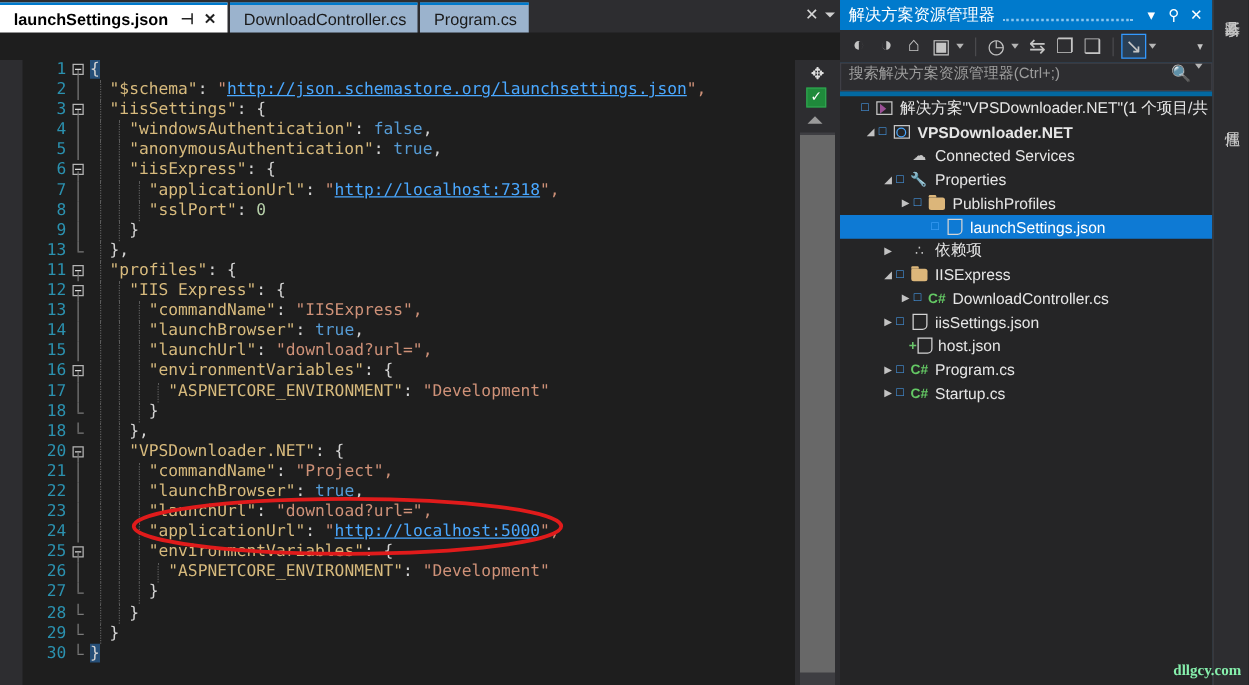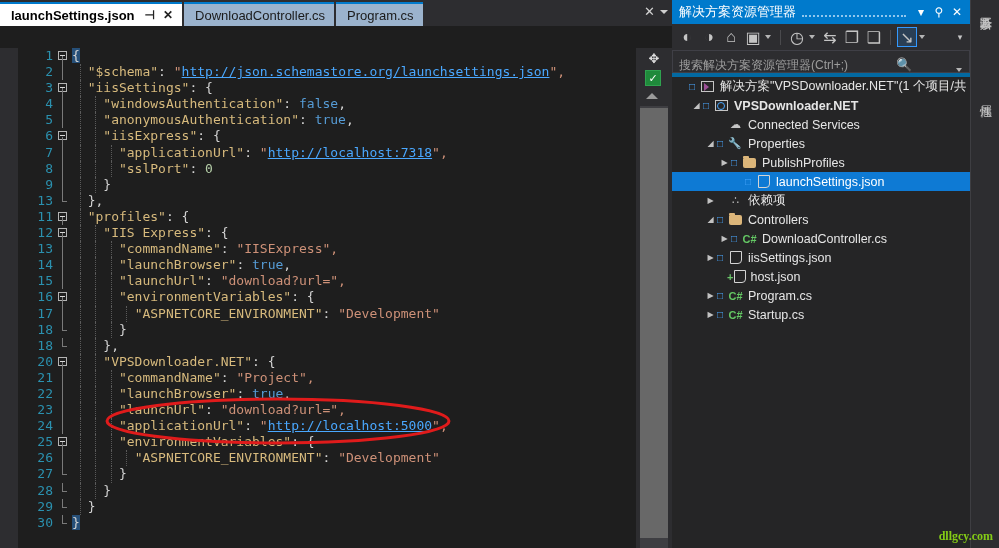--- a/index.html
+++ b/index.html
@@ -251,23 +251,22 @@
   }
   .tb-btn.boxed {
     border: 1px solid #3399ff;
     background: #2a3f55;
   }
   #se-search {
     position: absolute; left: 0; top: 50px;
     width: 298px; height: 23px;
     background: #2d2d30;
     border: 1px solid #3f3f46;
-    display: flex; align-items: flex-end;
+    display: flex; align-items: flex-start;
     padding: 0 4px 0 6px;
-    gap: 40px;
   }
   #se-search input {
     flex: 1 1 auto;
     background: transparent; border: none; outline: none;
     color: #a0a0a0; font-size: 12px;
     font-family: "Liberation Sans", sans-serif;
   }
   #se-search input::placeholder { color: #9d9d9d; }
   #se-search .mag { color: #d4d4d4; font-size: 13px; margin-right: 3px; }
 
@@ -381,21 +380,21 @@
   #annotation ellipse {
     fill: none;
     stroke: #e01b1b;
     stroke-width: 3;
   }
 
   
   #watermark {
     position: absolute;
     right: 6px; bottom: 4px;
-    color: #84cc16;
+    color: #86efac;
     font-size: 12px;
     font-weight: bold;
     font-family: "Liberation Serif", serif;
   }
 </style>
 </head>
 <body>
 
 <div id="app">
 
@@ -556,21 +555,21 @@
           <span class="lock"></span>
           <span class="ico ico-dep">∴</span>
           <span class="lbl">依赖项</span>
         </div>
         <div class="tnode" style="padding-left: 32px;">
           <span class="expander" style="transform: rotate(0deg);">◢</span>
           <span class="lock">□</span>
           <span class="ico">
             <span class="ico-folder"></span>
           </span>
-          <span class="lbl">Controllers</span>
+          <span class="lbl">IISExpress</span>
         </div>
         <div class="tnode" style="padding-left: 46px;">
           <span class="expander">▶</span>
           <span class="lock">□</span>
           <span class="ico ico-cs">C#</span>
           <span class="lbl">DownloadController.cs</span>
         </div>
         <div class="tnode" style="padding-left: 32px;">
           <span class="expander">▶</span>
           <span class="lock">□</span>

